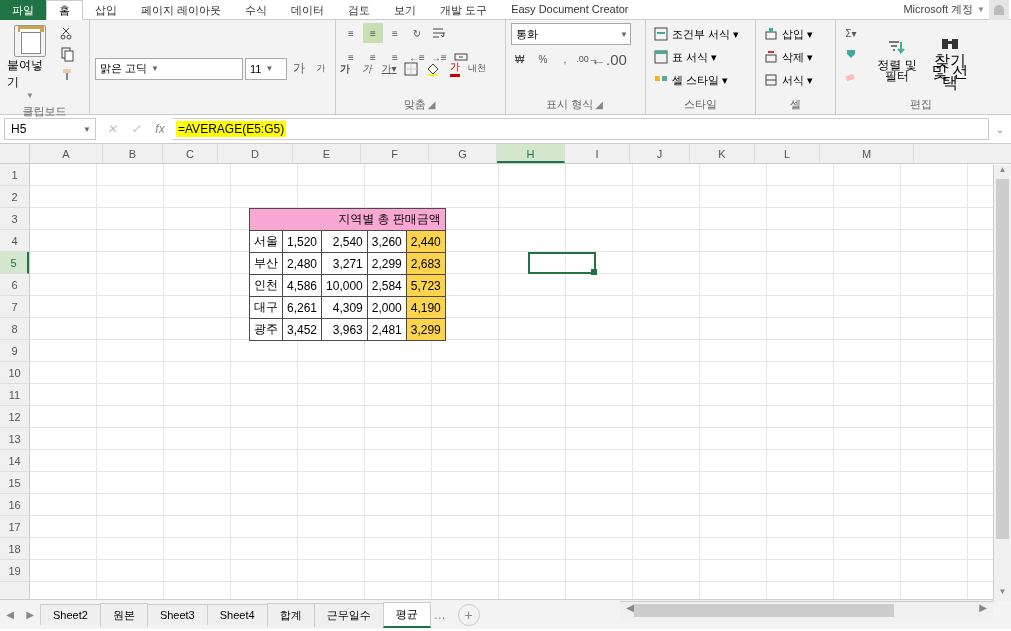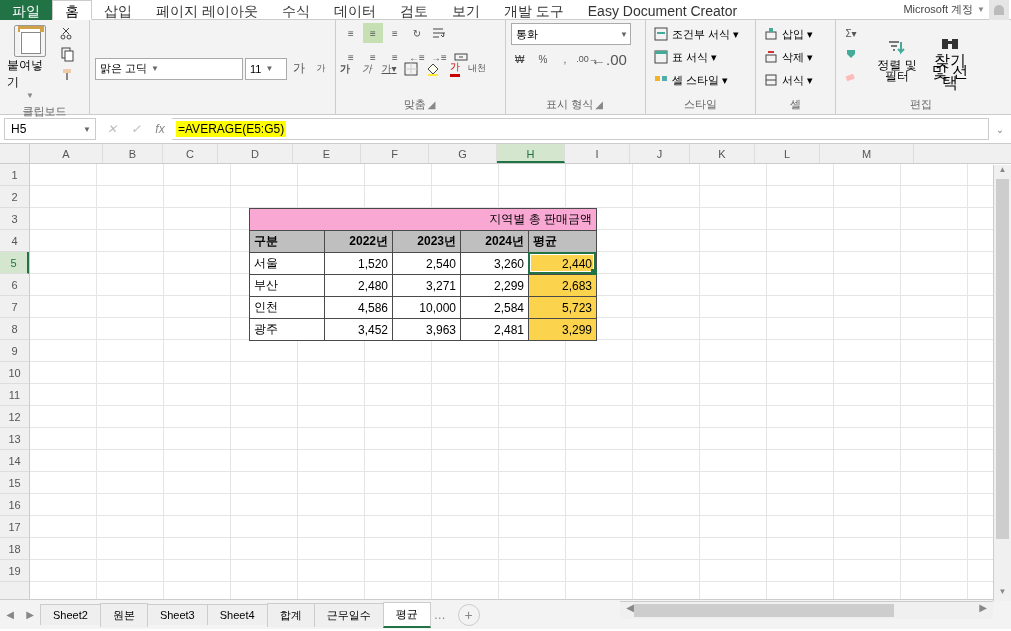--- a/index.html
+++ b/index.html
@@ -1,21 +1,21 @@
 <!DOCTYPE html>
 <html><head>
   <meta charset="utf-8">
   <style>
     * { box-sizing: border-box; margin: 0; padding: 0; font-family: "Segoe UI", "Malgun Gothic", -apple-system, sans-serif; }
     body { width: 1011px; height: 631px; background: #fff; font-size: 12px; overflow: hidden; position: relative; }
 
     
     .title-bar { height: 20px; background: #fff; border-bottom: 1px solid #ccc; display: flex; align-items: center; }
     .menu-tabs { display: flex; height: 20px; }
-    .menu-tab { padding: 2px 12px 16px; cursor: pointer; border-top: 1px solid transparent; font-size: 14px; }
+    .menu-tab { padding: 2px 12px 16px; cursor: pointer; border-top: 1px solid transparent; font-size: 11px; }
     .menu-tab.file { background: #217346; color: #fff; }
     .menu-tab.active { border: 1px solid #ccc; border-bottom: 1px solid #fff; background: #fff; }
     .menu-tab.plain { color: #333; }
     .account-area { margin-left: auto; display: flex; align-items: center; padding-right: 2px; gap: 4px; font-size: 11px; color: #444; }
     .dropdown-caret { font-size: 8px; color: #888; }
     .avatar { width: 20px; height: 20px; background: #e5e5e5; display: flex; align-items: center; justify-content: center; }
     .avatar::before { content: ""; width: 10px; height: 10px; background: #bbb; border-radius: 50% 50% 0 0; }
 
     
     .ribbon { height: 95px; background: #f3f3f3; border-bottom: 1px solid #ccc; display: flex; }
@@ -420,27 +420,20 @@
         <div class="row-h">19</div>
       </div>
     <div class="cells">
       <div class="gridlines"></div>
 
       <table class="data-table">
         <tbody>
             <tr>
               <td colspan="5" class="dt-title">지역별 총 판매금액</td>
             </tr>
-        <tr>
-          <th class="dt-hdr col-D" style="text-align:left">구분</th>
-          <th class="dt-hdr col-E" style="text-align:right">2022년</th>
-          <th class="dt-hdr col-F" style="text-align:right">2023년</th>
-          <th class="dt-hdr col-G" style="text-align:right">2024년</th>
-          <th class="dt-hdr col-H" style="text-align:left">평균</th>
-        </tr>
         <tr>
           <td class="dt-left">서울</td>
           <td class="dt-num">1,520</td>
           <td class="dt-num">2,540</td>
           <td class="dt-num">3,260</td>
           <td class="dt-avg">2,440</td>
         </tr>
         <tr>
           <td class="dt-left">부산</td>
           <td class="dt-num">2,480</td>
@@ -449,20 +442,27 @@
           <td class="dt-avg">2,683</td>
         </tr>
         <tr>
           <td class="dt-left">인천</td>
           <td class="dt-num">4,586</td>
           <td class="dt-num">10,000</td>
           <td class="dt-num">2,584</td>
           <td class="dt-avg">5,723</td>
         </tr>
         <tr>
+          <td class="dt-left">대구</td>
+          <td class="dt-num">6,261</td>
+          <td class="dt-num">4,309</td>
+          <td class="dt-num">2,000</td>
+          <td class="dt-avg">4,190</td>
+        </tr>
+        <tr>
           <td class="dt-left">광주</td>
           <td class="dt-num">3,452</td>
           <td class="dt-num">3,963</td>
           <td class="dt-num">2,481</td>
           <td class="dt-avg">3,299</td>
         </tr>
       </tbody>
         </table>
 
       <div class="cell-outline" style="top:88px;left:498px;width:68px;height:22px">

